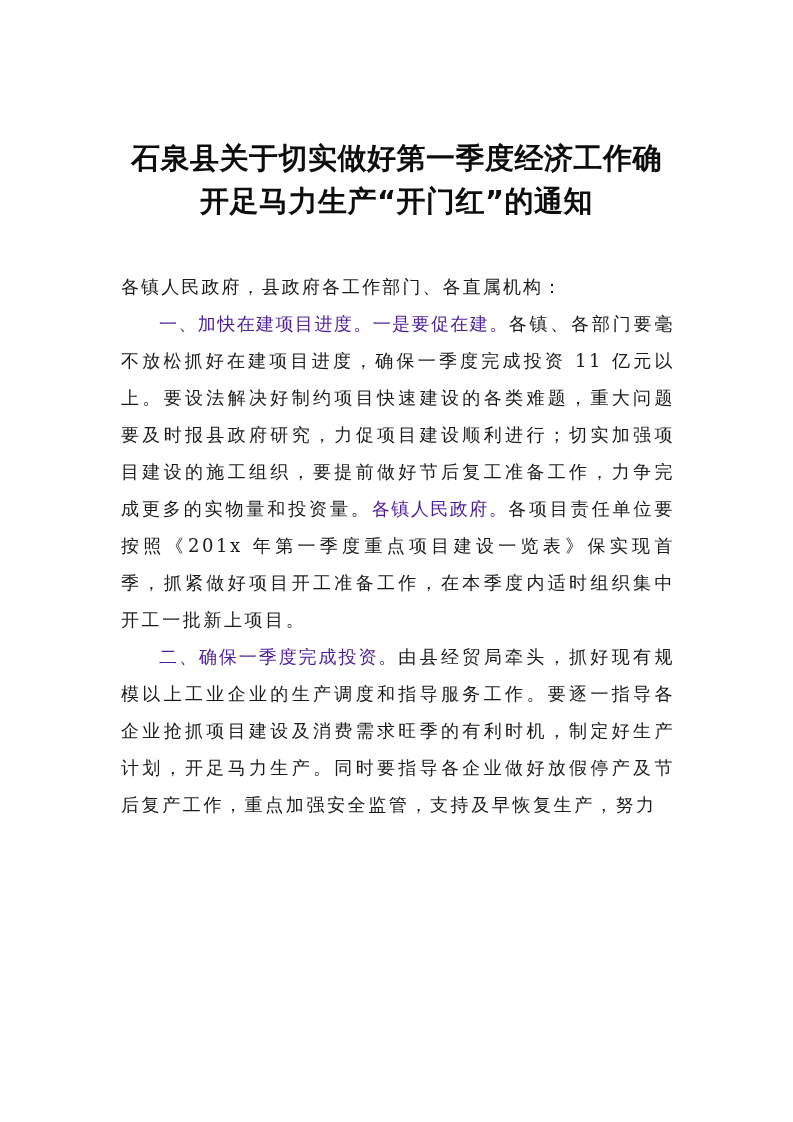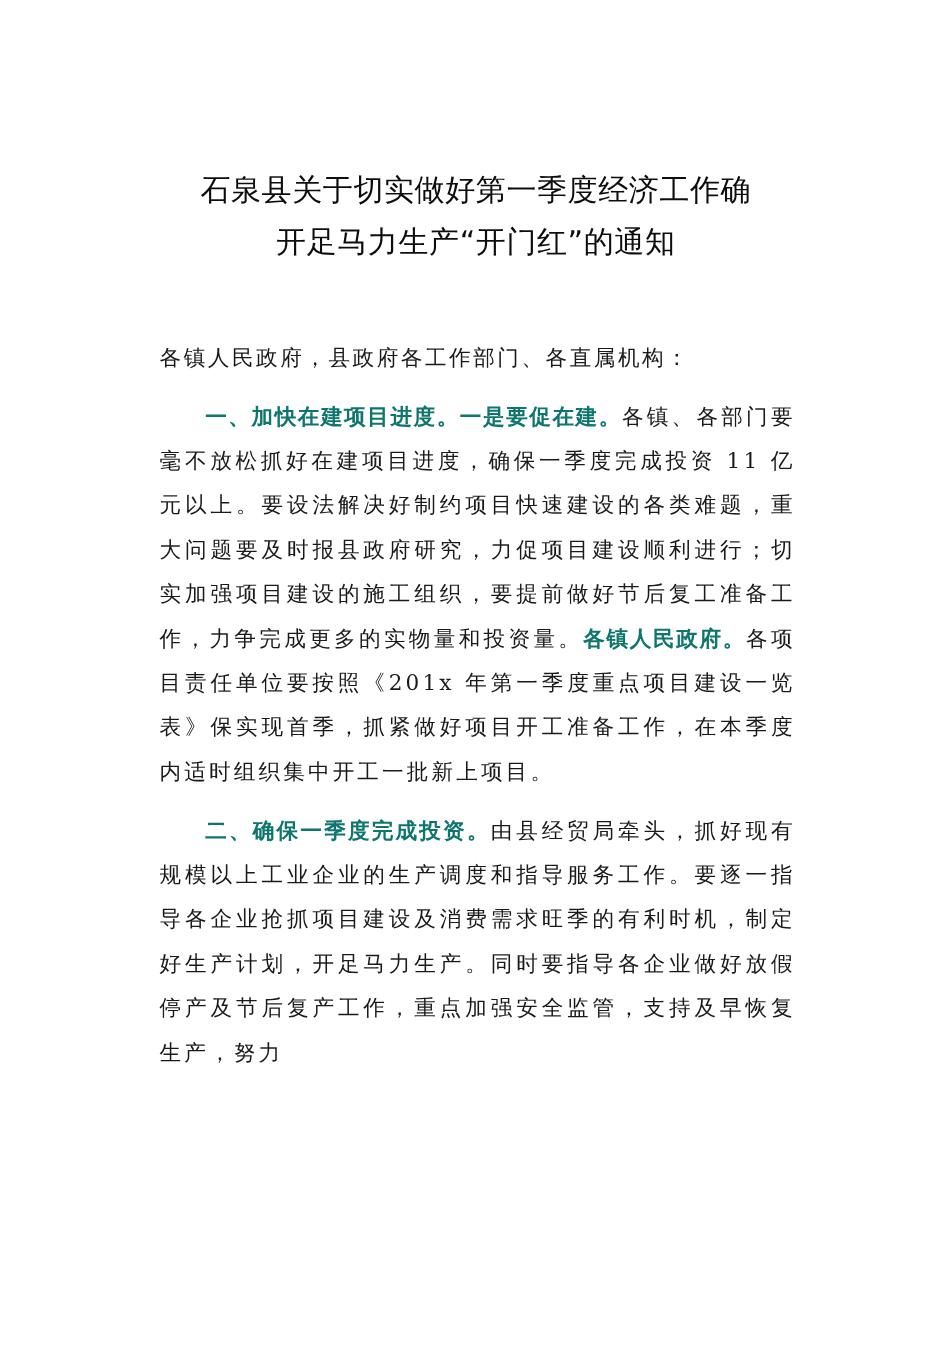--- a/index.html
+++ b/index.html
@@ -22,52 +22,52 @@
     height: 1122px;
     background: #ffffff;
   }
   .title {
     position: absolute;
     left: 100px;
     top: 137px;
     width: 593px;
     text-align: center;
     font-family: "DejaVu Sans", sans-serif;
-    font-weight: normal;
-    font-size: 25px;
+    font-weight: bold;
+    font-size: 29px;
     line-height: 43px;
     letter-spacing: 0.5px;
     color: #0d0d0d;
     margin: 0;
   }
   .title span { display: block; }
   .body {
     position: absolute;
     left: 121px;
     top: 268px;
     width: 554px;
     font-family: "DejaVu Serif", serif;
     font-size: 18px;
     line-height: 37px;
     color: #1a1a1a;
     text-align: justify;
     text-justify: inter-character;
     letter-spacing: 2.6px;
   }
   .body p {
-    margin: 12px;
+    margin: 0;
     padding: 0;
   }
   .body .indent { text-indent: 38px; }
   .body .salutation { letter-spacing: 2.1px; }
   .body b {
     font-family: "DejaVu Sans", sans-serif;
-    font-weight: bold;
+    font-weight: normal;
     letter-spacing: 1.2px;
-    color: #0f766e;
+    color: #4c1d95;
   }
 </style>
 </head>
 <body>
 
 <div class="page">
 
   <h1 class="title">
     <span>石泉县关于切实做好第一季度经济工作确</span>
     <span>开足马力生产“开门红”的通知</span>

